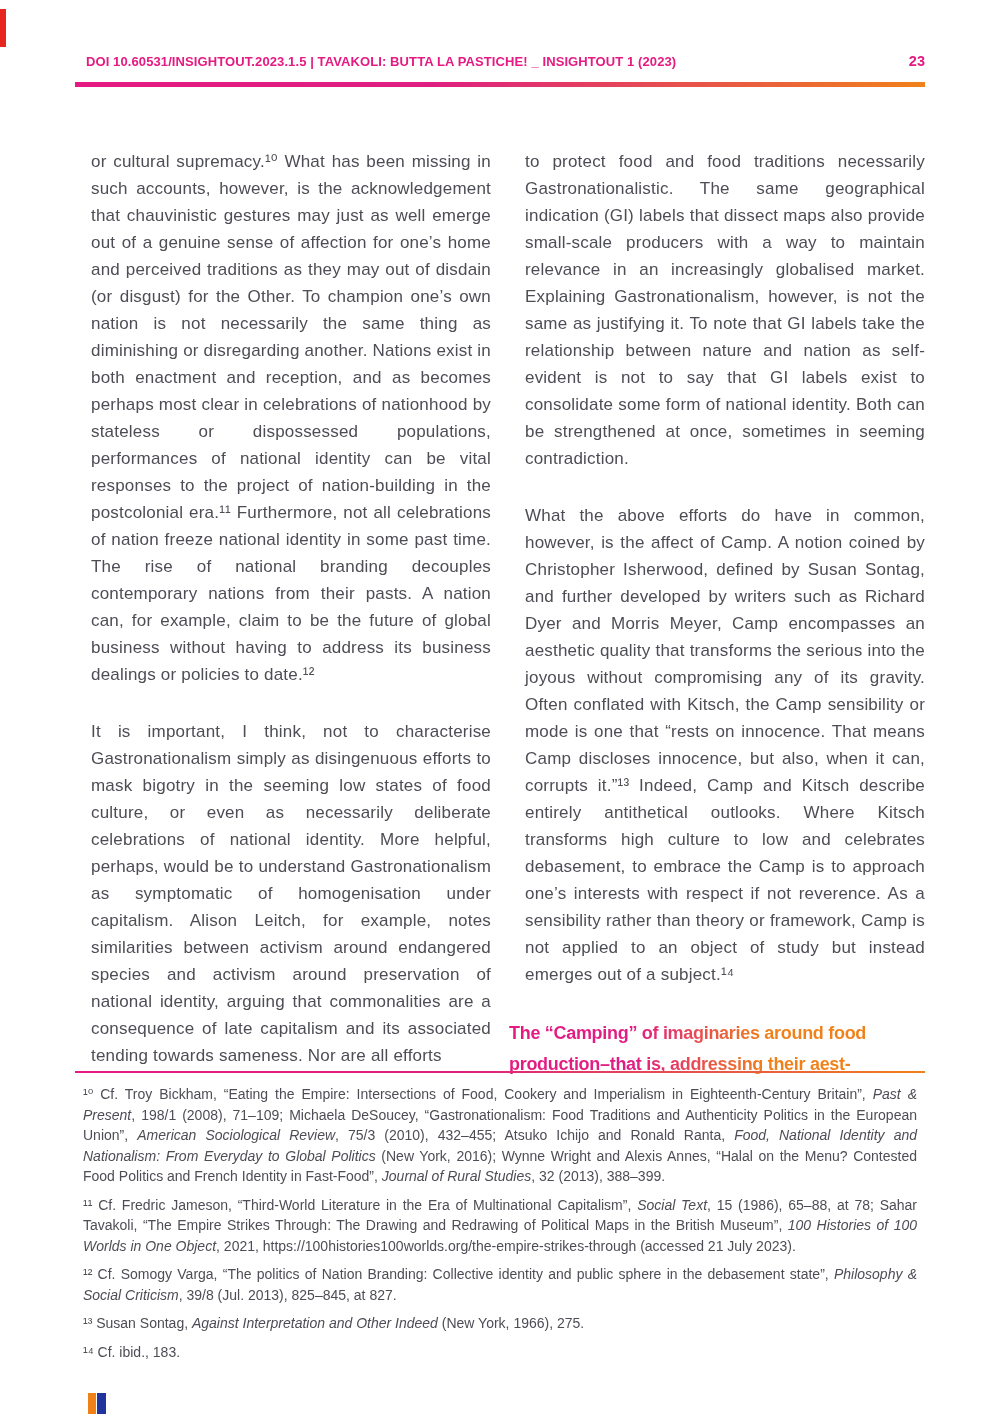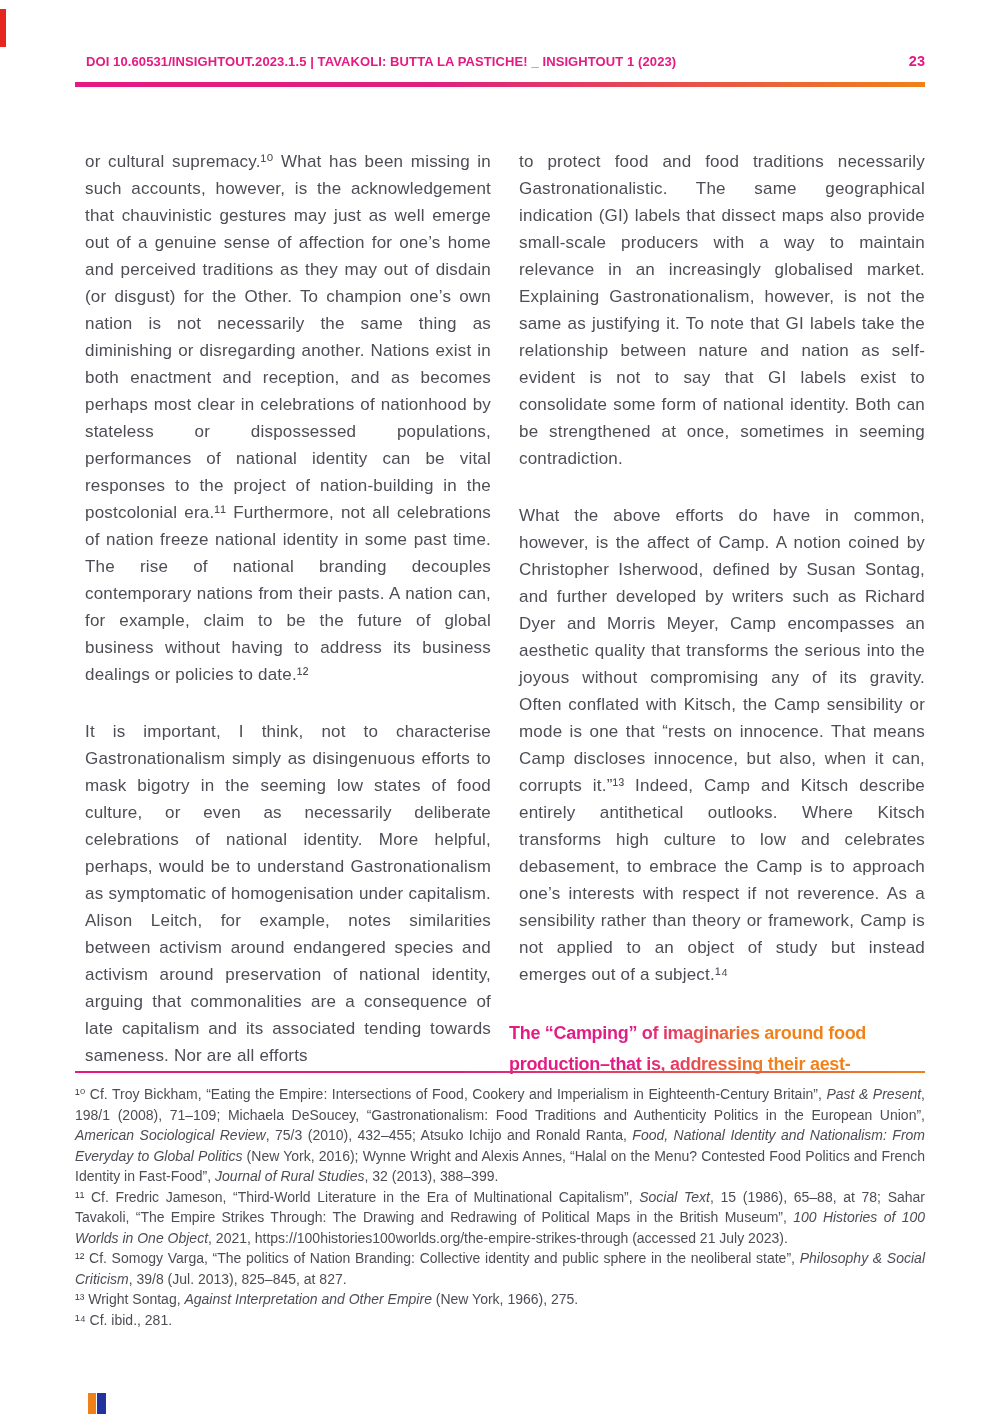--- a/index.html
+++ b/index.html
@@ -22,41 +22,41 @@
     background: linear-gradient(90deg, #e51a82 0%, #de1f81 42%, #f08119 100%);
   }
 
   
   .columns {
     position: absolute; left: 75px; top: 148px; width: 850px;
     display: flex; gap: 18px;
   }
   .col { width: 416px; }
   .col p.body-par {
-    margin: 0 0 30px 10px;
+    margin: 0 0 30px 16px;
     font-size: 17px; line-height: 27px; letter-spacing: 0.2px;
     text-align: justify; color: #4d4d55;
   }
   .camp-heading {
     margin: 20px 0 0 0;
     font-size: 18px; line-height: 31px; font-weight: 700;
     letter-spacing: -0.3px;
     background: linear-gradient(90deg, #e51a82 0%, #e01d85 30%, #f08119 62%, #f08119 100%);
     -webkit-background-clip: text; background-clip: text;
     color: #ea5a30; -webkit-text-fill-color: transparent;
   }
 
   
   .footnotes { position: absolute; left: 75px; top: 1071px; width: 850px; }
   .fn-rule {
     height: 2px; margin-bottom: 11px;
     background: linear-gradient(90deg, #e51a82 0%, #de1f81 45%, #f08119 100%);
   }
   .footnotes p.footnote {
-    margin: 0; font-size: 14px; line-height: 20.5px; letter-spacing: 0;
+    margin: 8px; font-size: 14px; line-height: 20.5px; letter-spacing: 0;
     color: #4d4d55; text-align: justify;
   }
   .footnotes i { font-style: italic; }
 
   
   .mark { position: absolute; }
   .mark-red    { left: 0;    top: 9px;    width: 6px; height: 38px; background: #e6261f; }
   .mark-orange { left: 88px; top: 1393px; width: 8px; height: 21px; background: #f08119; }
   .mark-blue   { left: 97px; top: 1393px; width: 9px; height: 21px; background: #23339e; }
 </style>
@@ -82,21 +82,21 @@
       <p class="body-par">to protect food and food traditions necessarily Gastronationalistic. The same geographical indication (GI) labels that dissect maps also provide small-scale producers with a way to maintain relevance in an increasingly globalised market. Explaining Gastronationalism, however, is not the same as justifying it. To note that GI labels take the relationship between nature and nation as self-evident is not to say that GI labels exist to consolidate some form of national identity. Both can be strengthened at once, sometimes in seeming contradiction.</p>
       <p class="body-par">What the above efforts do have in common, however, is the affect of Camp. A notion coined by Christopher Isherwood, defined by Susan Sontag, and further developed by writers such as Richard Dyer and Morris Meyer, Camp encompasses an aesthetic quality that transforms the serious into the joyous without compromising any of its gravity. Often conflated with Kitsch, the Camp sensibility or mode is one that “rests on innocence. That means Camp discloses innocence, but also, when it can, corrupts it.”¹³ Indeed, Camp and Kitsch describe entirely antithetical outlooks. Where Kitsch transforms high culture to low and celebrates debasement, to embrace the Camp is to approach one’s interests with respect if not reverence. As a sensibility rather than theory or framework, Camp is not applied to an object of study but instead emerges out of a subject.¹⁴</p>
       <h2 class="camp-heading">The “Camping” of imaginaries around food production–that is, addressing their aest-</h2>
     </section>
   </div>
 
   <div class="footnotes">
     <div class="fn-rule"></div>
     <p class="footnote"><span>¹⁰ Cf. Troy Bickham, “Eating the Empire: Intersections of Food, Cookery and Imperialism in Eighteenth-Century Britain”, </span><i>Past &amp; Present</i><span>, 198/1 (2008), 71–109; Michaela DeSoucey, “Gastronationalism: Food Traditions and Authenticity Politics in the European Union”, </span><i>American Sociological Review</i><span>, 75/3 (2010), 432–455; Atsuko Ichijo and Ronald Ranta, </span><i>Food, National Identity and Nationalism: From Everyday to Global Politics</i><span> (New York, 2016); Wynne Wright and Alexis Annes, “Halal on the Menu? Contested Food Politics and French Identity in Fast-Food”, </span><i>Journal of Rural Studies</i><span>, 32 (2013), 388–399.</span></p>
     <p class="footnote"><span>¹¹ Cf. Fredric Jameson, “Third-World Literature in the Era of Multinational Capitalism”, </span><i>Social Text</i><span>, 15 (1986), 65–88, at 78; Sahar Tavakoli, “The Empire Strikes Through: The Drawing and Redrawing of Political Maps in the British Museum”, </span><i>100 Histories of 100 Worlds in One Object</i><span>, 2021, https://100histories100worlds.org/the-empire-strikes-through (accessed 21 July 2023).</span></p>
-    <p class="footnote"><span>¹² Cf. Somogy Varga, “The politics of Nation Branding: Collective identity and public sphere in the neoliberal state”, </span><i>Philosophy &amp; Social Criticism</i><span>, 39/8 (Jul. 2013), 825–845, at 827.</span></p>
-    <p class="footnote"><span>¹³ Wright Sontag, </span><i>Against Interpretation and Other Empire</i><span> (New York, 1966), 275.</span></p>
-    <p class="footnote"><span>¹⁴ Cf. ibid., 281.</span></p>
+    <p class="footnote"><span>¹² Cf. Somogy Varga, “The politics of Nation Branding: Collective identity and public sphere in the debasement state”, </span><i>Philosophy &amp; Social Criticism</i><span>, 39/8 (Jul. 2013), 825–845, at 827.</span></p>
+    <p class="footnote"><span>¹³ Susan Sontag, </span><i>Against Interpretation and Other Indeed</i><span> (New York, 1966), 275.</span></p>
+    <p class="footnote"><span>¹⁴ Cf. ibid., 183.</span></p>
   </div>
 
   <div class="mark mark-orange"></div>
   <div class="mark mark-blue"></div>
 
 </div>
 
 </body></html>

